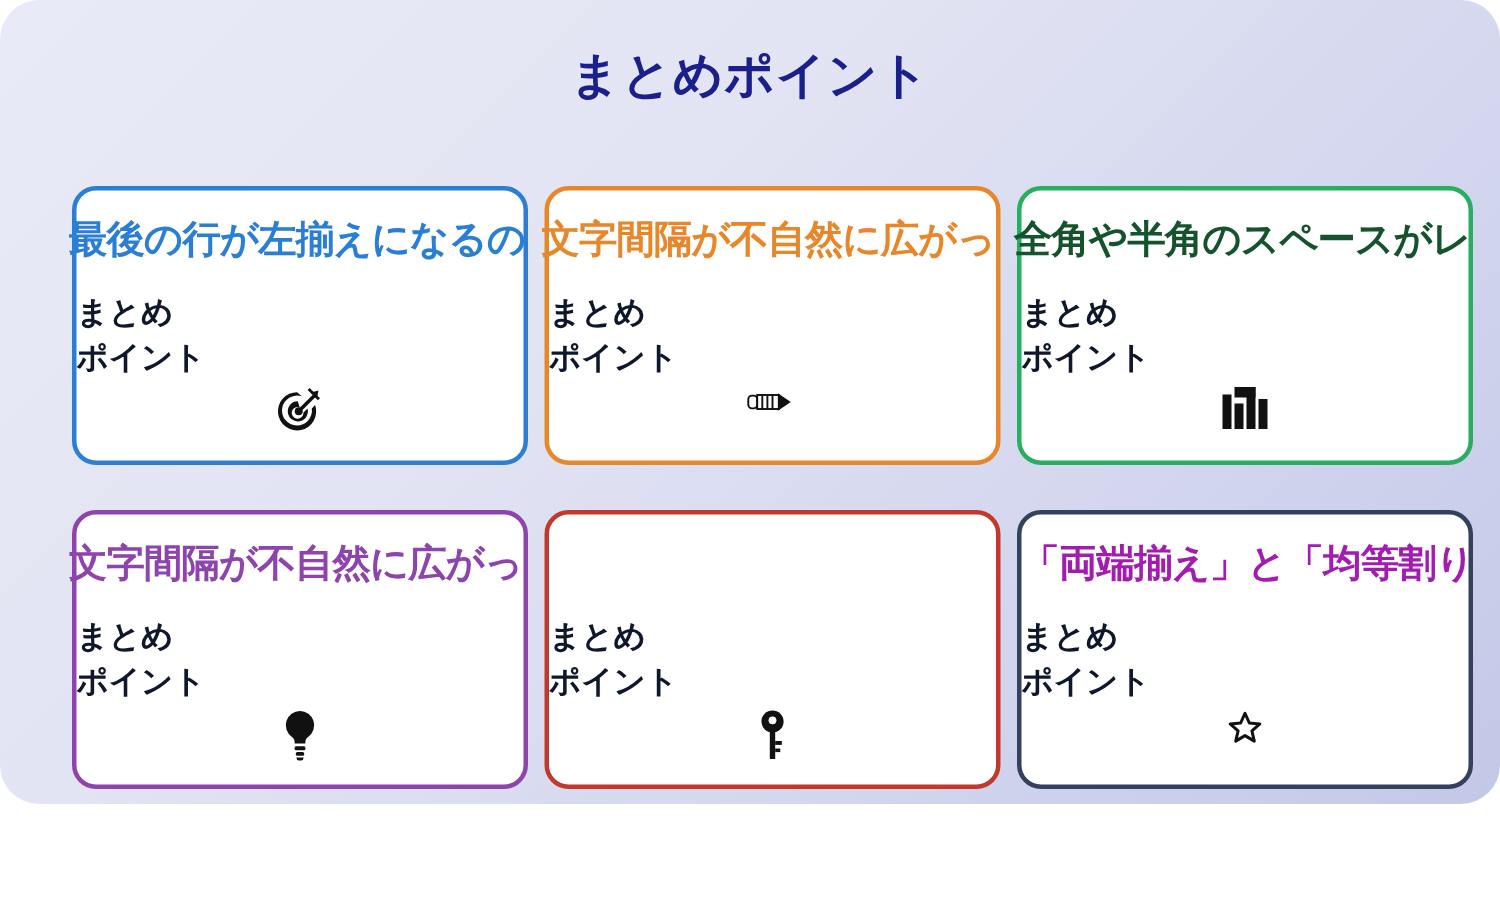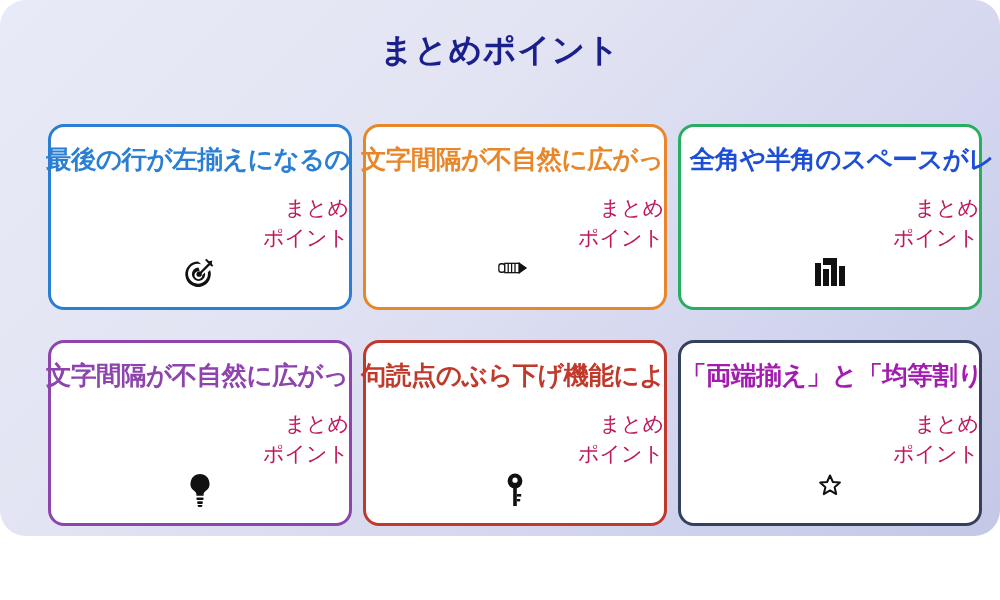--- a/index.html
+++ b/index.html
@@ -79,26 +79,27 @@
     width: 298px;
     text-align: center;
     letter-spacing: -0.5px;
   }
 
   .card-body {
     position: absolute;
     top: 66px;
     left: 0;
     width: 100%;
-    text-align: right;
+    text-align: left;
     font-size: 21px;
     line-height: 1.45;
-    color: #be185d;
+    color: #0f172a;
     font-family: "DejaVu Sans", "Liberation Sans", sans-serif;
     z-index: 1;
+    font-weight: bold;
   }
 
   .card-icon {
     position: absolute;
     top: 130px;
     left: 0;
     width: 100%;
     text-align: center;
     z-index: 1;
   }
@@ -136,21 +137,21 @@
           <div>ポイント</div>
         </div>
         <div class="card-icon"><svg xmlns="http://www.w3.org/2000/svg" width="34" height="22" viewBox="0 0 40 18" fill="none" stroke="#111" stroke-width="1.5">
             <rect x="1" y="4" width="7" height="10" rx="3" fill="#fff"></rect>
             <rect x="8" y="3.5" width="17" height="11" fill="#fff"></rect>
             <path d="M12 3.5v11M16 3.5v11M20 3.5v11"></path>
             <path d="M25 3.5 33 9l-8 5.5z" fill="#111"></path>
           </svg></div>
       </div>
       <div class="card" style="border-color: rgb(39, 174, 96);">
-        <div class="card-headline" style="color: #1d4ed8; text-align: right;">全角や半角のスペースがレ</div>
+        <div class="card-headline" style="color: #14532d;">全角や半角のスペースがレ</div>
         <div class="card-body">
           <div>まとめ</div>
           <div>ポイント</div>
         </div>
         <div class="card-icon"><svg xmlns="http://www.w3.org/2000/svg" width="32" height="30" viewBox="0 0 32 30" fill="#111">
             <rect x="1" y="6" width="6" height="23"></rect>
             <rect x="9" y="12" width="6" height="17"></rect>
             <rect x="17" y="1" width="6" height="28"></rect>
             <rect x="25" y="9" width="6" height="20"></rect>
             <rect x="9" y="1" width="14" height="7"></rect>
@@ -163,21 +164,20 @@
           <div>ポイント</div>
         </div>
         <div class="card-icon"><svg xmlns="http://www.w3.org/2000/svg" width="26" height="34" viewBox="0 0 26 34" fill="#111">
             <path d="M13 1a9.5 9.5 0 0 0-5.4 17.3c1.2.9 1.8 2 1.8 3.2v1.2h7.2v-1.2c0-1.2.6-2.3 1.8-3.2A9.5 9.5 0 0 0 13 1z"></path>
             <rect x="9.4" y="24.5" width="7.2" height="2.6" rx="1"></rect>
             <rect x="10.2" y="28.3" width="5.6" height="2.6" rx="1"></rect>
             <path d="M10.6 32h4.8a2.4 2.4 0 0 1-4.8 0z"></path>
           </svg></div>
       </div>
       <div class="card" style="border-color: rgb(192, 57, 43);">
-        <div class="card-headline" style="color: rgb(192, 57, 43);">句読点のぶら下げ機能によ</div>
         <div class="card-body">
           <div>まとめ</div>
           <div>ポイント</div>
         </div>
         <div class="card-icon"><svg xmlns="http://www.w3.org/2000/svg" width="22" height="34" viewBox="0 0 22 34" fill="#111">
             <circle cx="11" cy="8" r="7.4"></circle>
             <rect x="9.2" y="13" width="3.6" height="20"></rect>
             <rect x="12.8" y="21" width="4.4" height="2.6"></rect>
             <rect x="12.8" y="26" width="3.4" height="2.4"></rect>
             <circle cx="11" cy="7.2" r="2.6" fill="#fff"></circle>

